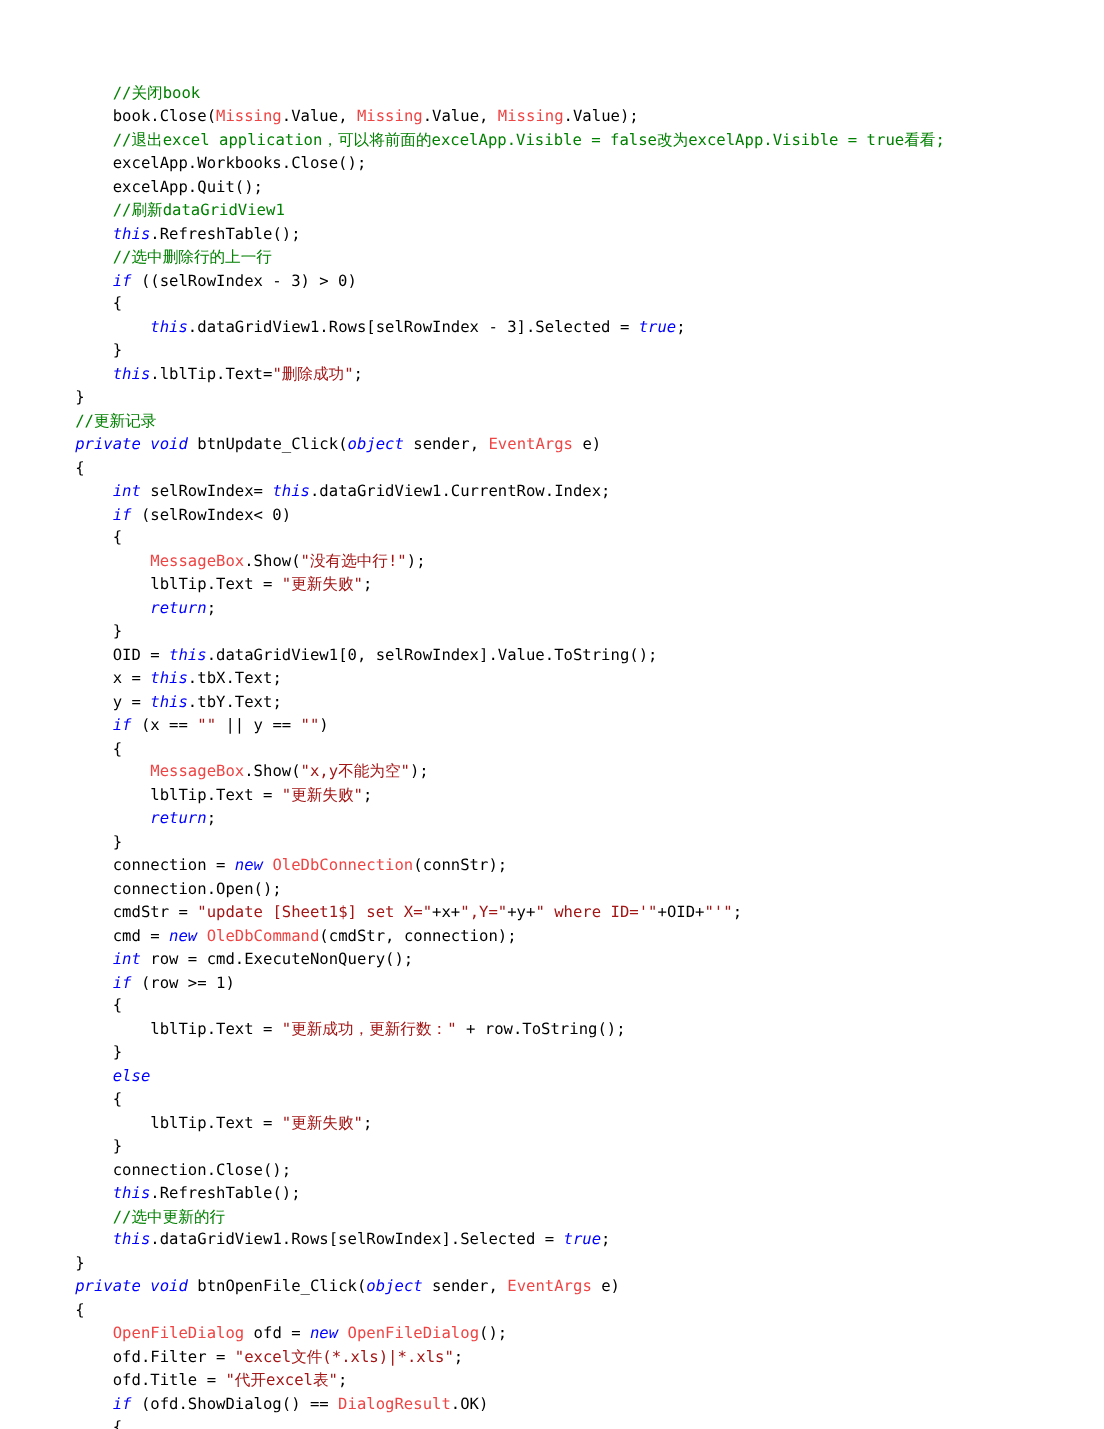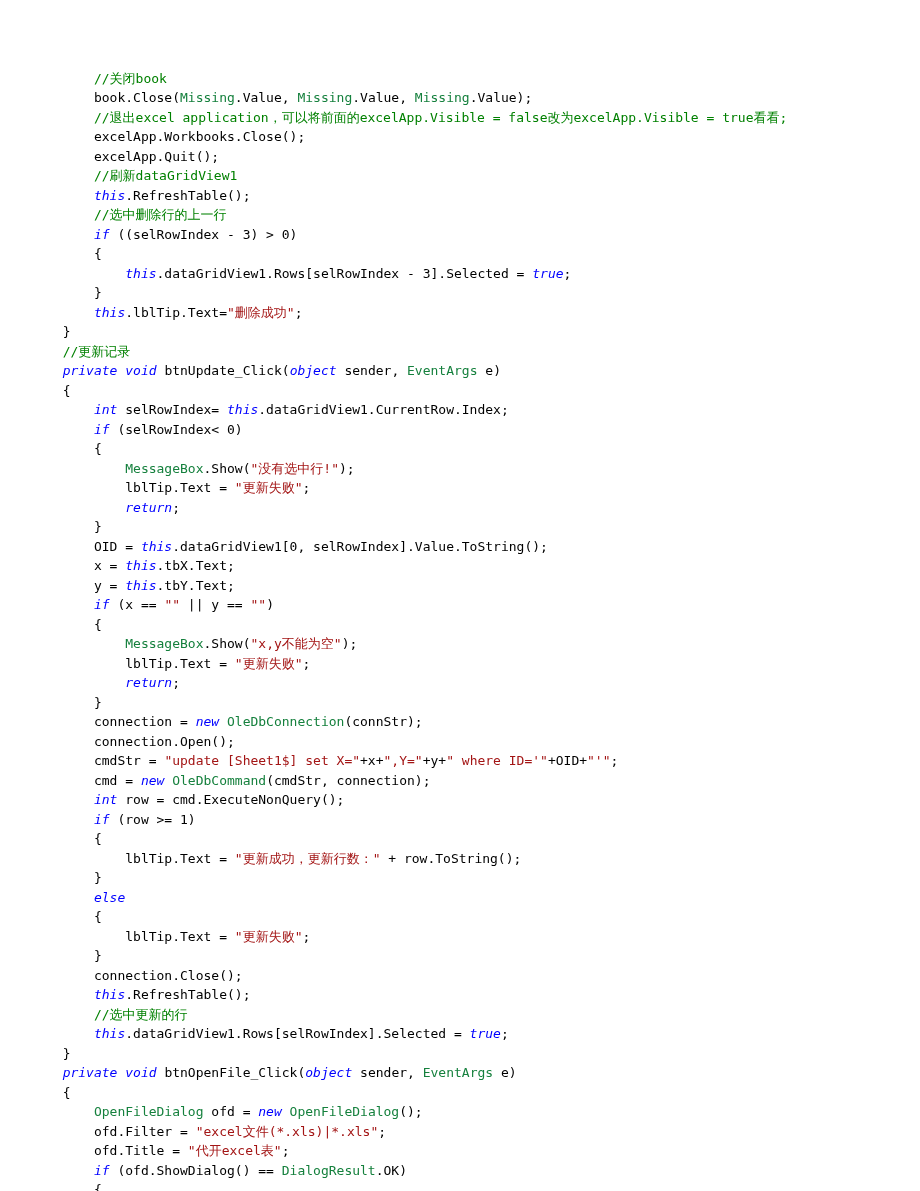--- a/index.html
+++ b/index.html
@@ -11,21 +11,21 @@
     line-height: 1.5;
     color: #000000;
     white-space: pre;
     overflow-x: auto;
   }
   .code-container {
     padding-left: 0;
   }
   .c-comment { color: #008000; }
   .c-keyword { color: #0000ff; font-style: italic; }
-  .c-type    { color: #15803d; }
+  .c-type    { color: #ef4444; }
   .c-string  { color: #a31515; }
 </style>
 </head>
 <body>
 
 
 <div class="code-container" id="code-root"><div>            <span class="c-comment">//关闭book</span></div><div>            <span>book.Close(</span><span class="c-type">Missing</span><span>.Value, </span><span class="c-type">Missing</span><span>.Value, </span><span class="c-type">Missing</span><span>.Value);</span></div><div>            <span class="c-comment">//退出excel application，可以将前面的excelApp.Visible = false改为excelApp.Visible = true看看;</span></div><div>            <span>excelApp.Workbooks.Close();</span></div><div>            <span>excelApp.Quit();</span></div><div>            <span class="c-comment">//刷新dataGridView1</span></div><div>            <span class="c-keyword">this</span><span>.RefreshTable();</span></div><div>            <span class="c-comment">//选中删除行的上一行</span></div><div>            <span class="c-keyword">if</span><span> ((selRowIndex - 3) &gt; 0)</span></div><div>            <span>{</span></div><div>                <span class="c-keyword">this</span><span>.dataGridView1.Rows[selRowIndex - 3].Selected = </span><span class="c-keyword">true</span><span>;</span></div><div>            <span>}</span></div><div>            <span class="c-keyword">this</span><span>.lblTip.Text=</span><span class="c-string">"删除成功"</span><span>;</span></div><div>        <span>}</span></div><div><span></span></div><div>        <span class="c-comment">//更新记录</span></div><div>        <span class="c-keyword">private</span><span> </span><span class="c-keyword">void</span><span> btnUpdate_Click(</span><span class="c-keyword">object</span><span> sender, </span><span class="c-type">EventArgs</span><span> e)</span></div><div>        <span>{</span></div><div>            <span class="c-keyword">int</span><span> selRowIndex= </span><span class="c-keyword">this</span><span>.dataGridView1.CurrentRow.Index;</span></div><div>            <span class="c-keyword">if</span><span> (selRowIndex&lt; 0)</span></div><div>            <span>{</span></div><div>                <span class="c-type">MessageBox</span><span>.Show(</span><span class="c-string">"没有选中行!"</span><span>);</span></div><div>                <span>lblTip.Text = </span><span class="c-string">"更新失败"</span><span>;</span></div><div>                <span class="c-keyword">return</span><span>;</span></div><div>            <span>}</span></div><div>            <span>OID = </span><span class="c-keyword">this</span><span>.dataGridView1[0, selRowIndex].Value.ToString();</span></div><div>            <span>x = </span><span class="c-keyword">this</span><span>.tbX.Text;</span></div><div>            <span>y = </span><span class="c-keyword">this</span><span>.tbY.Text;</span></div><div>            <span class="c-keyword">if</span><span> (x == </span><span class="c-string">""</span><span> || y == </span><span class="c-string">""</span><span>)</span></div><div>            <span>{</span></div><div>                <span class="c-type">MessageBox</span><span>.Show(</span><span class="c-string">"x,y不能为空"</span><span>);</span></div><div>                <span>lblTip.Text = </span><span class="c-string">"更新失败"</span><span>;</span></div><div>                <span class="c-keyword">return</span><span>;</span></div><div>            <span>}</span></div><div>            <span>connection = </span><span class="c-keyword">new</span><span> </span><span class="c-type">OleDbConnection</span><span>(connStr);</span></div><div>            <span>connection.Open();</span></div><div>            <span>cmdStr = </span><span class="c-string">"update [Sheet1$] set X="</span><span>+x+</span><span class="c-string">",Y="</span><span>+y+</span><span class="c-string">" where ID='"</span><span>+OID+</span><span class="c-string">"'"</span><span>;</span></div><div>            <span>cmd = </span><span class="c-keyword">new</span><span> </span><span class="c-type">OleDbCommand</span><span>(cmdStr, connection);</span></div><div>            <span class="c-keyword">int</span><span> row = cmd.ExecuteNonQuery();</span></div><div>            <span class="c-keyword">if</span><span> (row &gt;= 1)</span></div><div>            <span>{</span></div><div>                <span>lblTip.Text = </span><span class="c-string">"更新成功，更新行数："</span><span> + row.ToString();</span></div><div>            <span>}</span></div><div>            <span class="c-keyword">else</span></div><div>            <span>{</span></div><div>                <span>lblTip.Text = </span><span class="c-string">"更新失败"</span><span>;</span></div><div>            <span>}</span></div><div>            <span>connection.Close();</span></div><div>            <span class="c-keyword">this</span><span>.RefreshTable();</span></div><div>            <span class="c-comment">//选中更新的行</span></div><div>            <span class="c-keyword">this</span><span>.dataGridView1.Rows[selRowIndex].Selected = </span><span class="c-keyword">true</span><span>;</span></div><div>        <span>}</span></div><div><span></span></div><div>        <span class="c-keyword">private</span><span> </span><span class="c-keyword">void</span><span> btnOpenFile_Click(</span><span class="c-keyword">object</span><span> sender, </span><span class="c-type">EventArgs</span><span> e)</span></div><div>        <span>{</span></div><div>            <span class="c-type">OpenFileDialog</span><span> ofd = </span><span class="c-keyword">new</span><span> </span><span class="c-type">OpenFileDialog</span><span>();</span></div><div>            <span>ofd.Filter = </span><span class="c-string">"excel文件(*.xls)|*.xls"</span><span>;</span></div><div>            <span>ofd.Title = </span><span class="c-string">"代开excel表"</span><span>;</span></div><div>            <span class="c-keyword">if</span><span> (ofd.ShowDialog() == </span><span class="c-type">DialogResult</span><span>.OK)</span></div><div>            <span>{</span></div></div>
 
 
 

